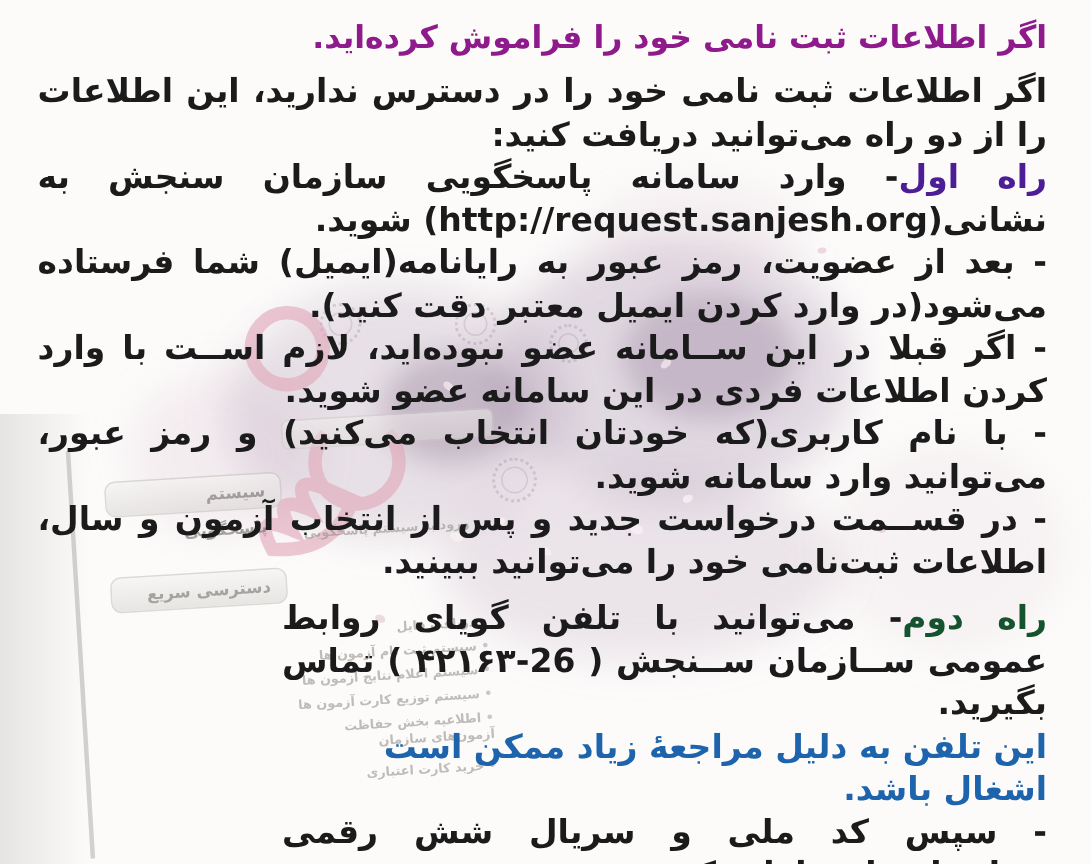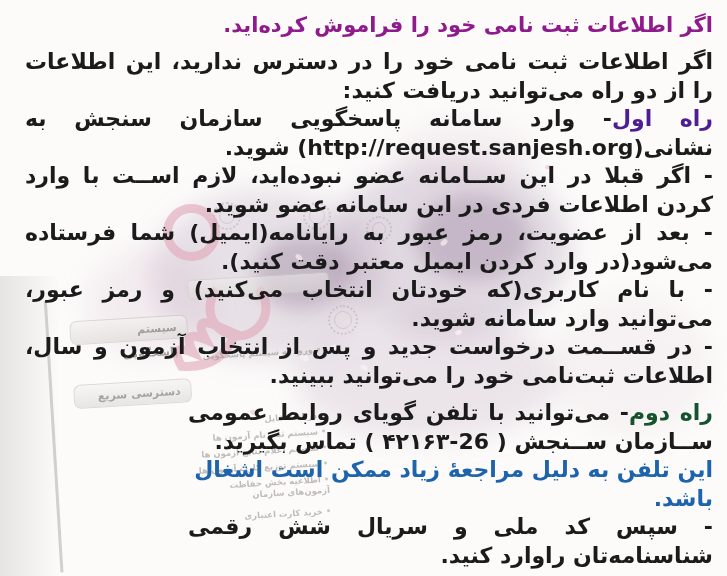--- a/index.html
+++ b/index.html
@@ -25,21 +25,21 @@
   .pill{position:absolute;height:24px;border-radius:7px;border:1px solid #c6c3bf;
     background:linear-gradient(#f4f3f1,#dbd8d5);color:#6d6a66;font-size:11px;font-weight:bold;
     line-height:24px;padding:0 10px;text-align:right;box-sizing:border-box;}
   .shot .bar{position:absolute;left:152px;top:-6px;width:140px;height:18px;border-radius:5px;
     border:1px solid #ccc9c5;background:linear-gradient(#f2f1ef,#dedbd8);opacity:.8;}
   .shot a{display:block;position:absolute;right:18px;width:135px;color:#96928e;font-size:8.5px;
     font-weight:bold;text-align:right;text-decoration:none;line-height:11px;}
   .shot a::before{content:"• ";color:#a9a5a1;}
   
   .content{position:absolute;inset:0;z-index:1;direction:rtl;
-    padding:10px 14px 0 25px;box-sizing:border-box;color:#1b1b1b;}
+    padding:10px 29px 0 25px;box-sizing:border-box;color:#1b1b1b;}
   h1{margin:0 0 7px 0;font-size:21px;line-height:31px;font-weight:bold;text-align:right;}
   p{margin:0;font-size:22px;line-height:28.5px;font-weight:bold;text-align:justify;}
   .accent{font-weight:bold;}
   .col2{margin-left:163px;margin-top:9px;}
   .right-line{text-align:right;}
   .note-blue{text-align:right;}
 </style>
 </head>
 <body>
 
@@ -98,22 +98,22 @@
     <div class="edge-shade"></div>
   </div>
 
   <div class="content">
     <h1 style="color:#8e1a8c;">اگر اطلاعات ثبت نامی خود را فراموش کرده‌اید.</h1>
 
     <p>اگر اطلاعات ثبت نامی خود را در دسترس ندارید، این اطلاعات را از دو راه می‌توانید دریافت کنید:</p>
 
     <p><span class="accent" style="color:#4c1d95;">راه اول</span><span>- وارد سامانه پاسخگویی سازمان سنجش به نشانی(http://request.sanjesh.org) شوید.</span></p>
 
+    <p>- بعد از عضویت، رمز عبور به رایانامه(ایمیل) شما فرستاده می‌شود(در وارد کردن ایمیل معتبر دقت کنید).</p>
     <p>- اگر قبلا در این ســامانه عضو نبوده‌اید، لازم اســت با وارد کردن اطلاعات فردی در این سامانه عضو شوید.</p>
-    <p>- بعد از عضویت، رمز عبور به رایانامه(ایمیل) شما فرستاده می‌شود(در وارد کردن ایمیل معتبر دقت کنید).</p>
     <p>- با نام کاربری(که خودتان انتخاب می‌کنید) و رمز عبور، می‌توانید وارد سامانه شوید.</p>
     <p>- در قســمت درخواست جدید و پس از انتخاب آزمون و سال، اطلاعات ثبت‌نامی خود را می‌توانید ببینید.</p>
 
     <div class="col2">
       <p><span class="accent" style="color:#14532d;">راه دوم</span><span>- می‌توانید با تلفن گویای روابط عمومی ســازمان ســنجش ( 26-۴۲۱۶۳ ) تماس بگیرید.</span></p>
 
       <p class="note-blue" style="color:#1e64ad;">این تلفن به دلیل مراجعهٔ زیاد ممکن است اشغال باشد.</p>
 
 
       <p>- سپس کد ملی و سریال شش رقمی شناسنامه‌تان راوارد کنید.</p>

